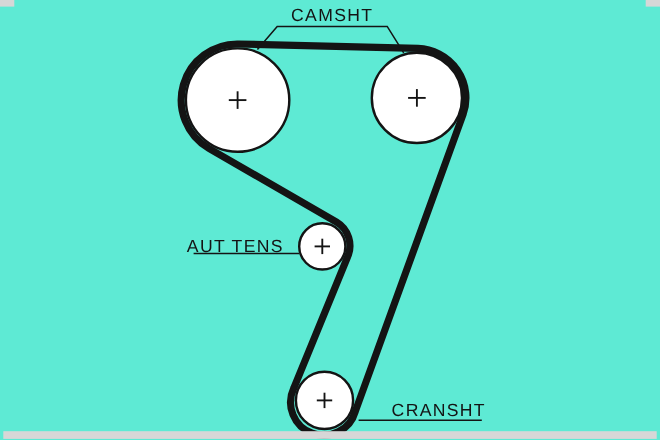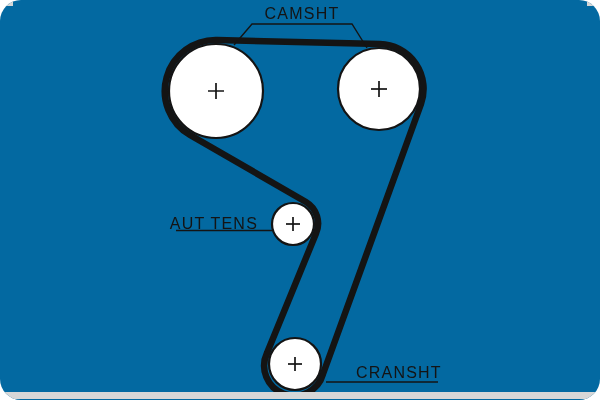--- a/index.html
+++ b/index.html
@@ -5,23 +5,22 @@
   html, body {
     margin: 0;
     padding: 0;
     background: #ffffff;
     font-family: "Liberation Sans", sans-serif;
   }
   .stage {
     position: relative;
     width: 600px;
     height: 400px;
-    background: #0369a1;
+    background: #5eead4;
     overflow: hidden;
-    border-radius: 21px;
   }
   svg { display: block; }
   .belt {
     fill: none;
     stroke: #141414;
     stroke-width: 6.5;
     stroke-linejoin: round;
     stroke-linecap: round;
   }
   .pulley {

